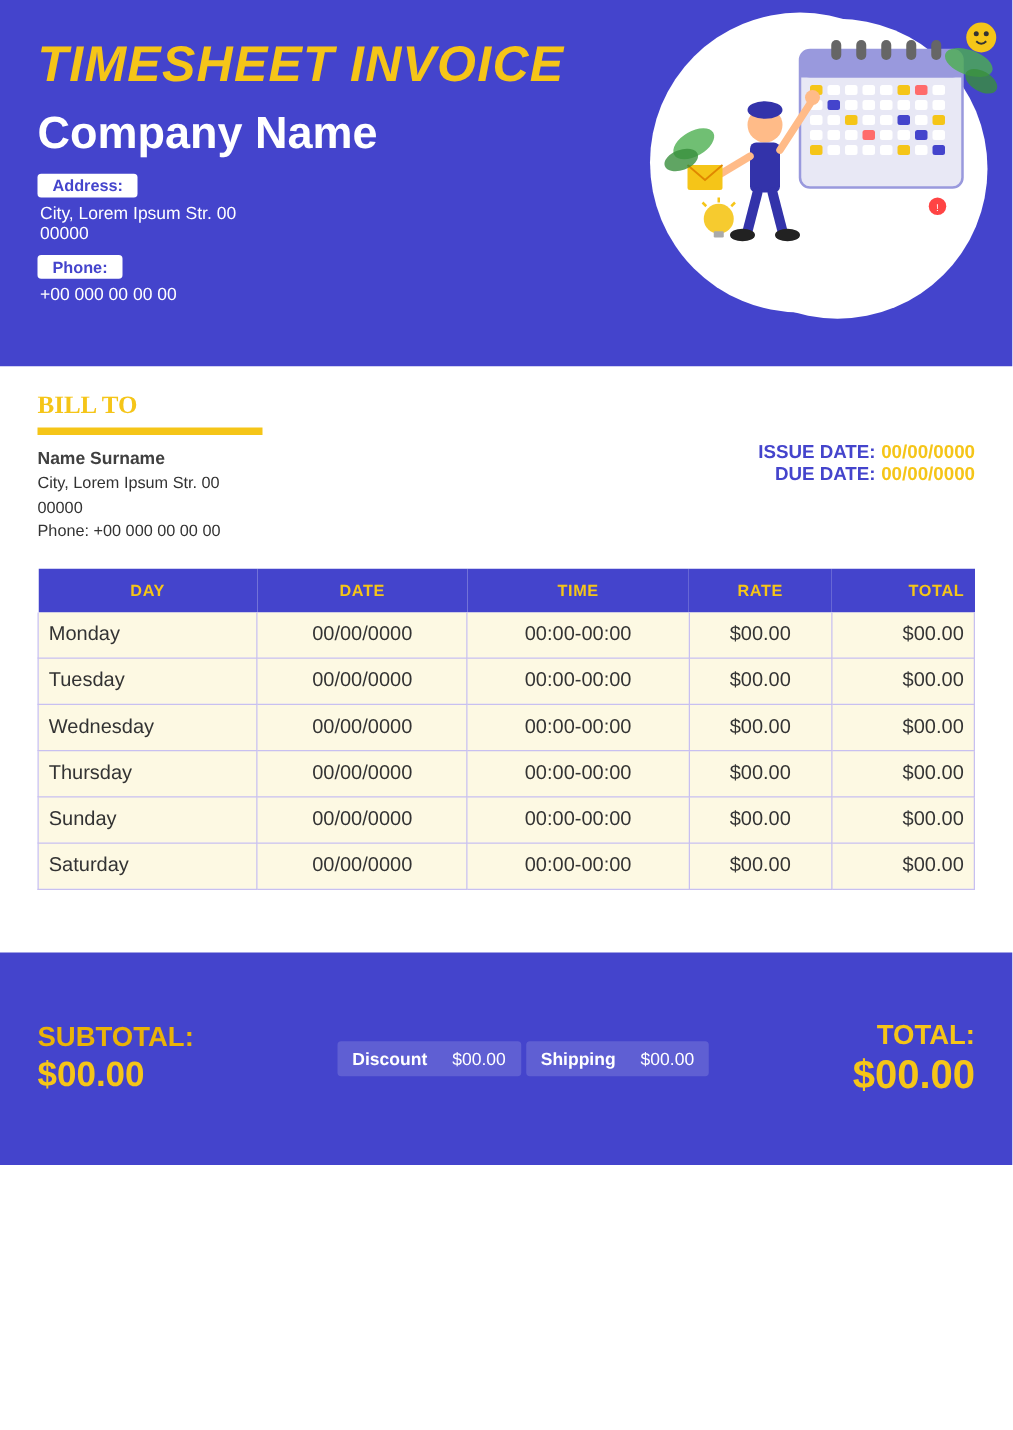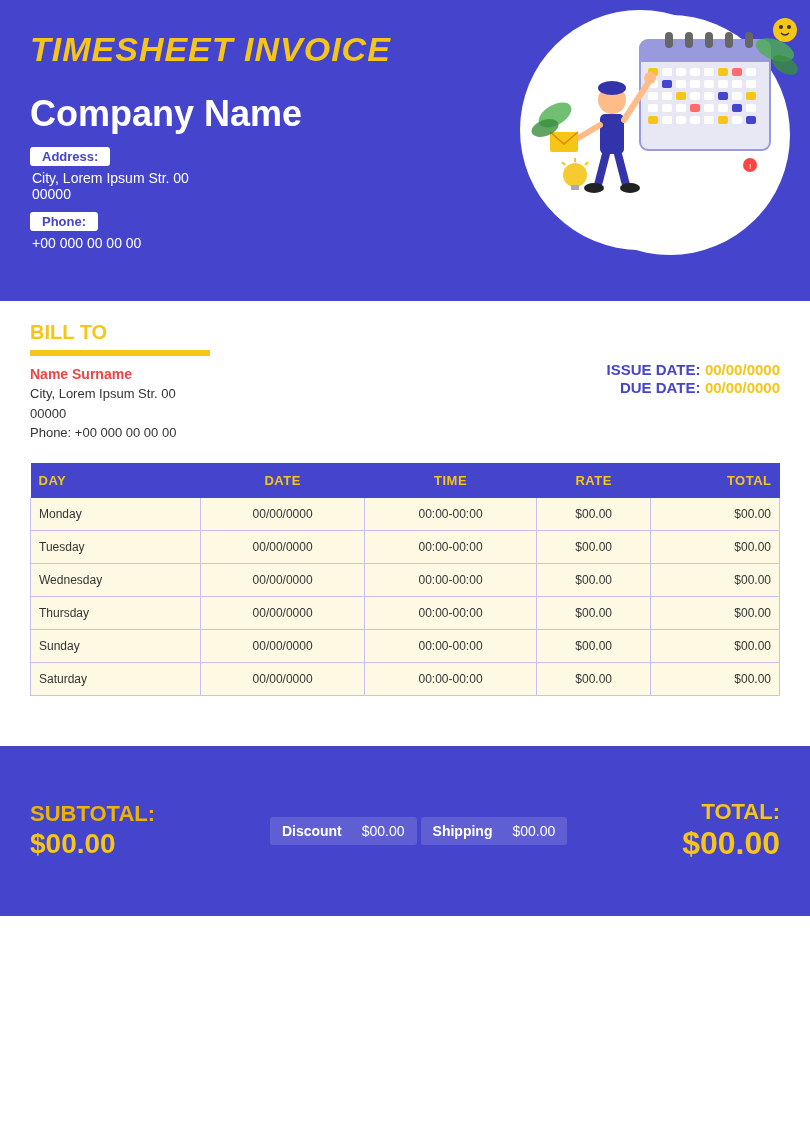--- a/index.html
+++ b/index.html
@@ -12,27 +12,27 @@
 
     
     .header {
       background: #4444cc;
       padding: 30px 30px 40px 30px;
       position: relative;
       min-height: 260px;
       overflow: hidden;
     }
     .header-title {
-      font-size: 34px;
+      font-size: 40px;
       font-weight: 900;
       color: #f5c518;
       letter-spacing: 1px;
       font-style: italic;
       text-transform: uppercase;
-      margin-bottom: 24px;
+      margin-bottom: 10px;
     }
     .company-name {
       font-size: 36px;
       color: #fff;
       font-weight: bold;
       margin-bottom: 12px;
     }
     .field-label {
       display: inline-block;
       background: #fff;
@@ -78,31 +78,32 @@
       justify-content: space-between;
       align-items: flex-start;
     }
     .bill-to-left {}
     .bill-to-title {
       font-size: 20px;
       font-weight: 900;
       color: #f5c518;
       text-transform: uppercase;
       margin-bottom: 6px;
+      font-family: Liberation Serif, serif;
     }
     .bill-to-bar {
       height: 6px;
       background: #f5c518;
       width: 180px;
       margin-bottom: 10px;
     }
     .bill-to-name {
       font-size: 14px;
       font-weight: bold;
-      color: #ef4444;
+      color: #404040;
       margin-bottom: 2px;
     }
     .bill-to-details {
       font-size: 13px;
       color: #333;
       line-height: 1.5;
     }
     .bill-to-right {
       text-align: right;
       padding-top: 40px;
@@ -129,35 +130,35 @@
     }
     thead tr {
       background: #4444cc;
     }
     thead th {
       color: #f5c518;
       font-weight: bold;
       font-size: 13px;
       text-transform: uppercase;
       padding: 10px 8px;
-      text-align: left;
+      text-align: center;
       letter-spacing: 0.5px;
     }
     thead th.right { text-align: right; }
     thead th.center { text-align: center; }
 
     tbody tr {
       background: #fdf9e3;
     }
     tbody tr:nth-child(odd) {
       background: #fdf9e3;
     }
     tbody td {
       color: #333;
-      font-size: 12px;
+      font-size: 16px;
       padding: 9px 8px;
       border-bottom: 1px solid #c8c0f0;
       border-right: 1px solid #c8c0f0;
     }
     tbody td:first-child {
       border-left: 1px solid #c8c0f0;
     }
     tbody td.center { text-align: center; }
     tbody td.right { text-align: right; }
 

